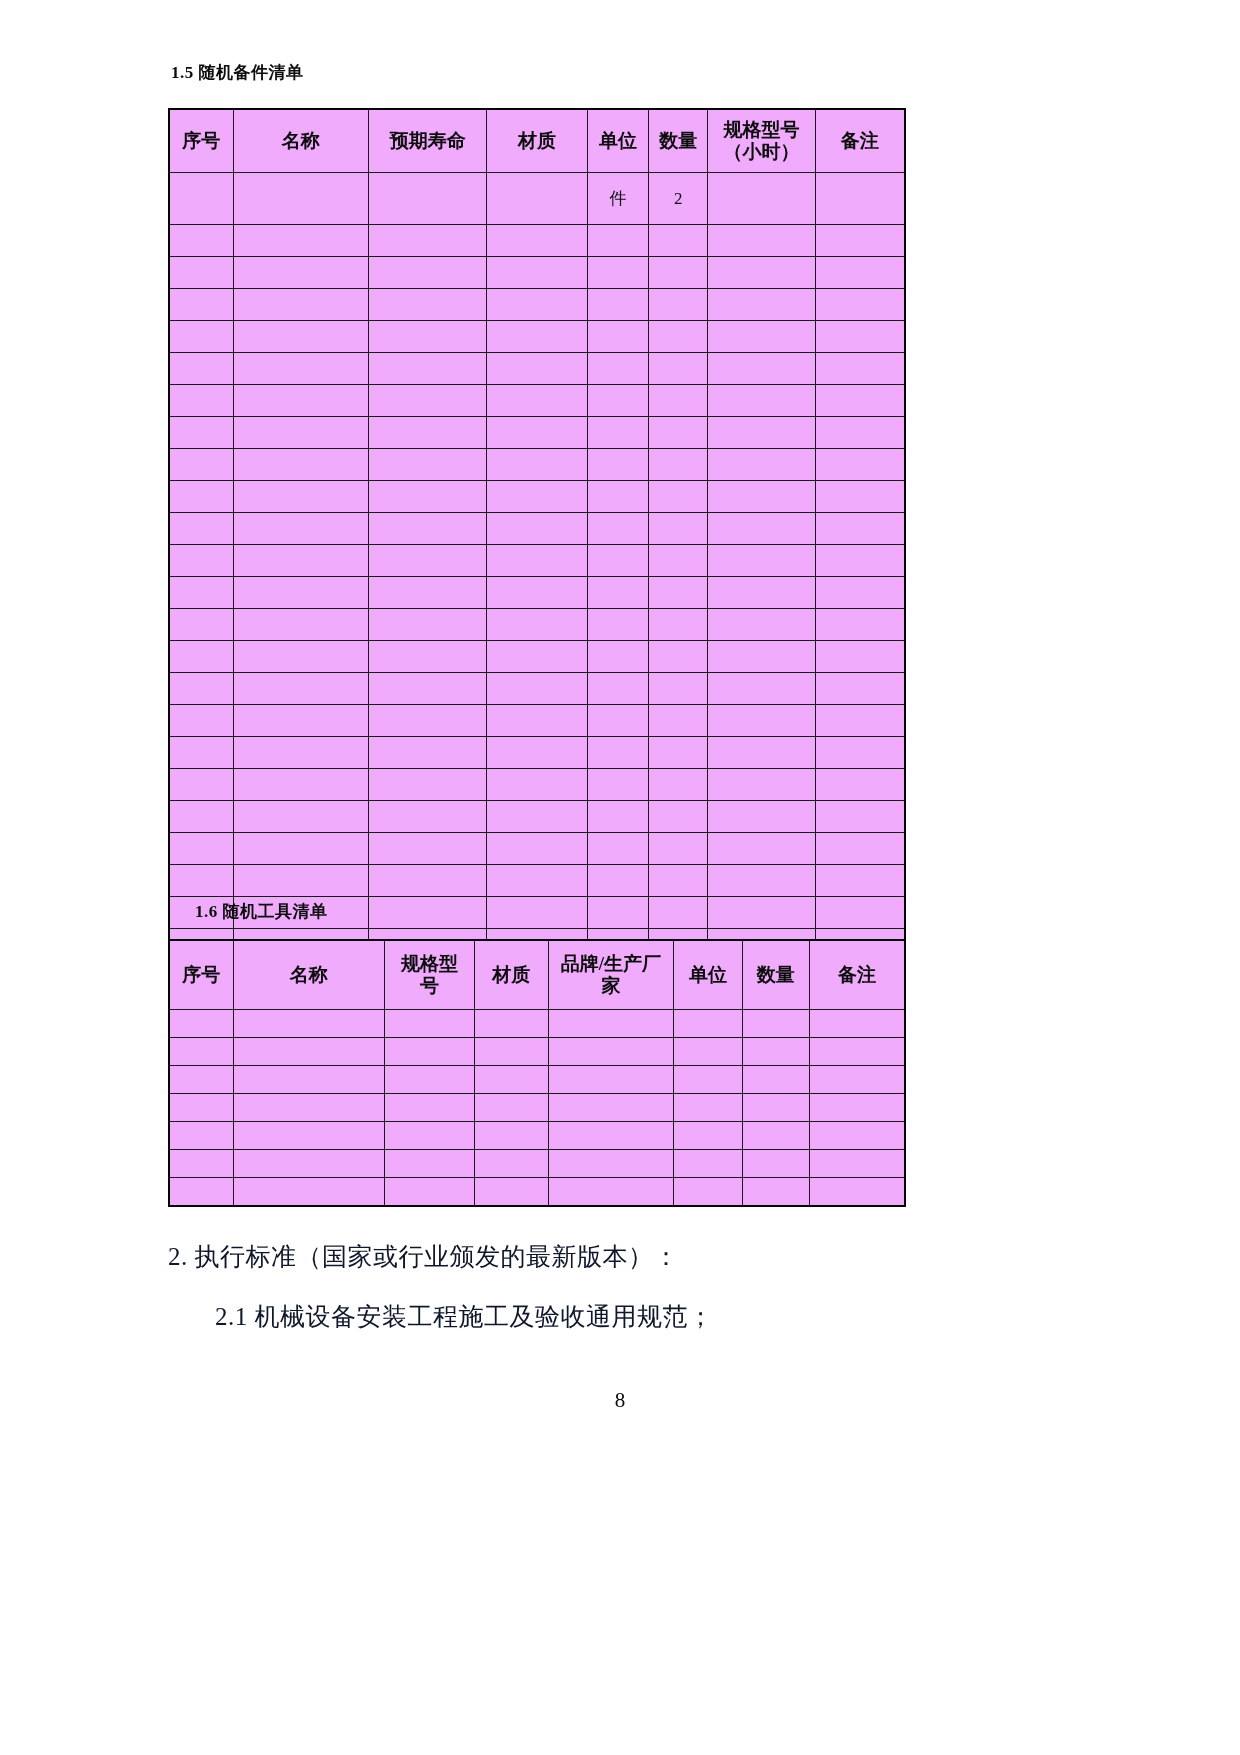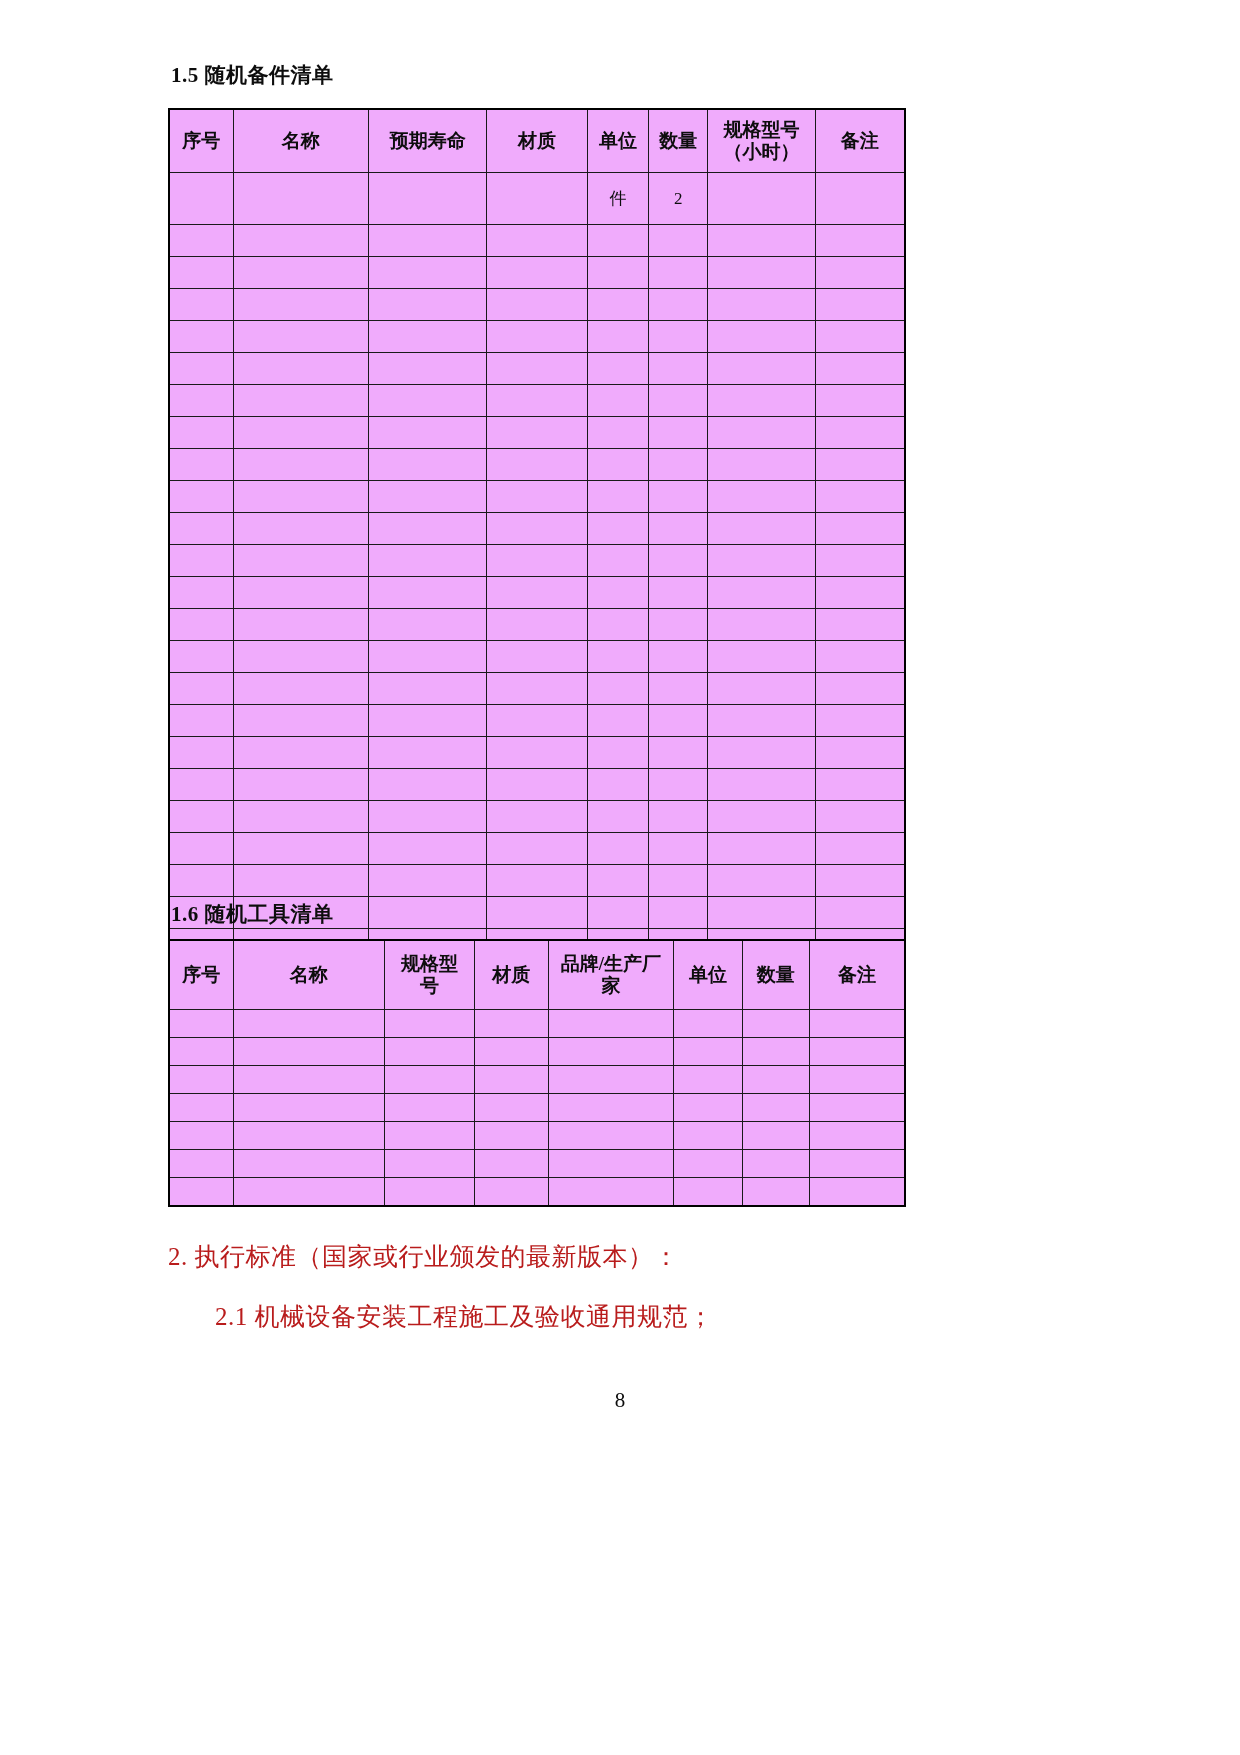--- a/index.html
+++ b/index.html
@@ -22,27 +22,27 @@
     width: 1240px;
     height: 1755px;
     background: #ffffff;
   }
 
   
   .section-heading {
     position: absolute;
     font-family: "Liberation Serif", "DejaVu Serif", serif;
     font-weight: bold;
-    font-size: 21px;
+    font-size: 17px;
     letter-spacing: 0.5px;
     color: #0d0d0d;
     white-space: nowrap;
   }
   #heading-15 { left: 171px; top: 61px; }
-  #heading-16 { left: 171px; top: 900px; }
+  #heading-16 { left: 171px; top: 900px; padding-left: 24px; }
 
   
   .doc-table {
     position: absolute;
     border-collapse: collapse;
     table-layout: fixed;
     background: #f0abfc;
   }
   .doc-table td, .doc-table th {
     border: 1.6px solid #1a1a1a;
@@ -85,21 +85,21 @@
   #table-tools thead th { height: 68px; }
   #table-tools tbody tr { height: 28px; }
 
   .hdr-two-line { line-height: 1.22; }
 
   
   .body-line {
     position: absolute;
     font-family: "Liberation Serif", "DejaVu Serif", serif;
     font-size: 25px;
-    color: #b91c1c;
+    color: #0f172a;
     white-space: nowrap;
     letter-spacing: 0.5px;
   }
   #clause-2   { left: 168px; top: 1240px; }
   #clause-21  { left: 215px; top: 1300px; }
 
   
   #page-number {
     position: absolute;
     left: 0;

